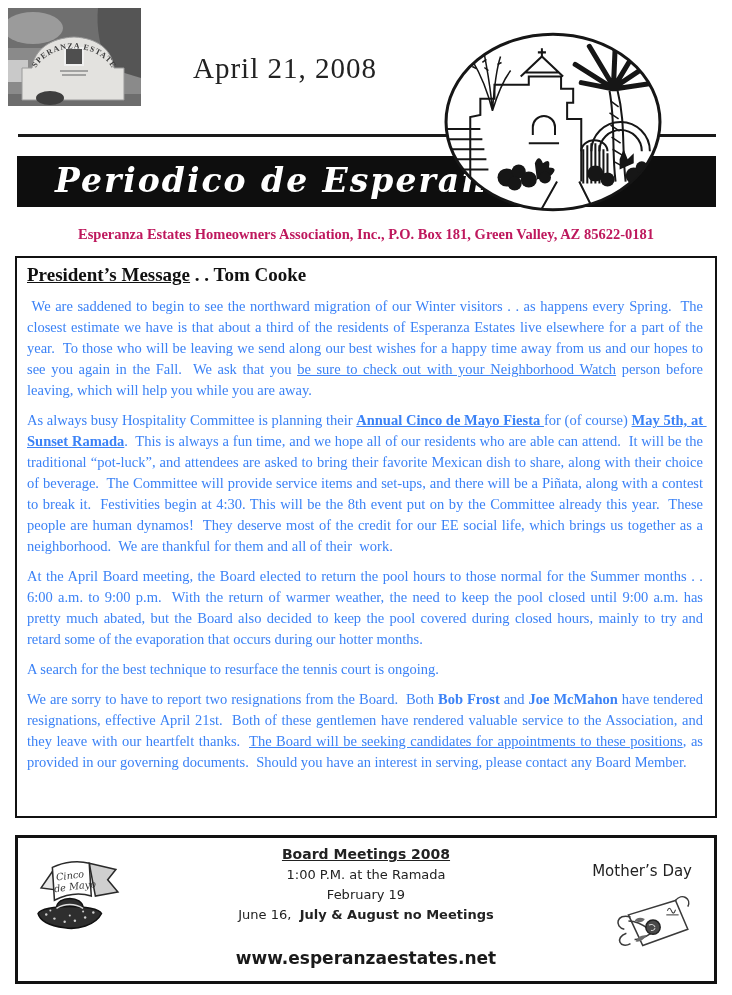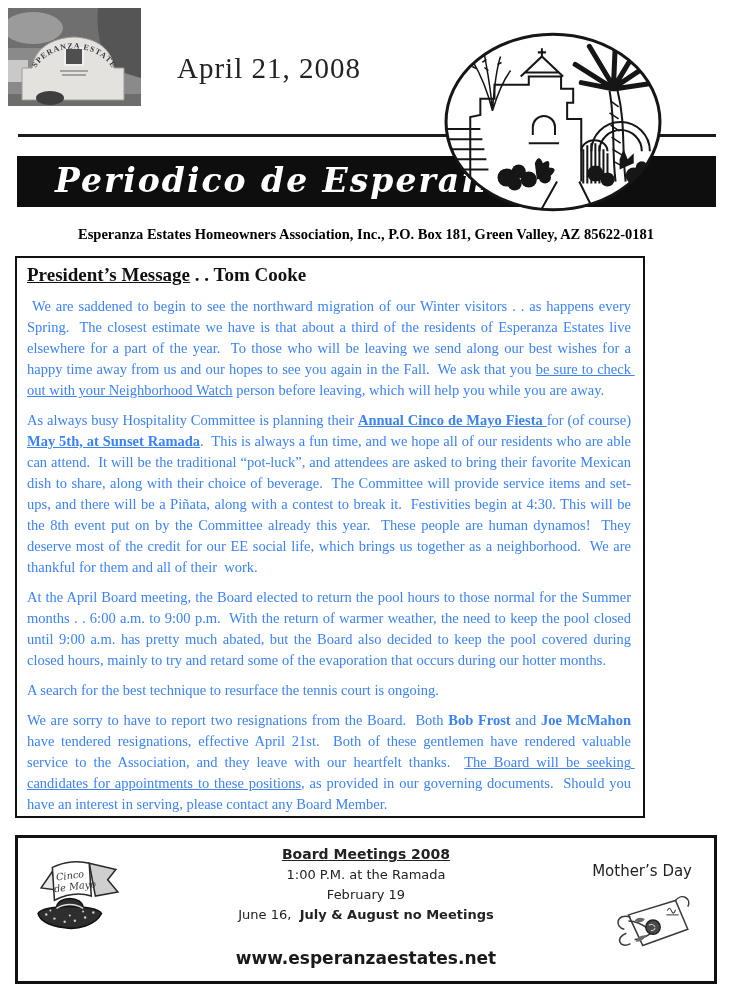--- a/index.html
+++ b/index.html
@@ -4,40 +4,40 @@
 <style>
   html,body{margin:0;padding:0;background:#ffffff;}
   .page{
     position:relative;width:732px;height:995px;background:#ffffff;
     font-family:"Liberation Serif","DejaVu Serif",serif;color:#1b1b1b;
     overflow:hidden;
   }
   
   .sign-photo{position:absolute;left:8px;top:8px;width:133px;height:98px;}
   .issue-date{
-    position:absolute;left:134px;top:52px;width:270px;text-align:center;
+    position:absolute;left:150px;top:52px;width:270px;text-align:center;
     font-size:29px;letter-spacing:1px;color:#222;
   }
   .masthead-rule{position:absolute;left:18px;top:134px;width:698px;height:3px;background:#1a1a1a;}
   .banner{
     position:absolute;left:17px;top:156px;width:699px;height:51px;background:#0e0e0e;z-index:1;
   }
   .banner-title{
     display:block;padding-left:38px;line-height:50px;color:#ffffff;
     font-family:"DejaVu Serif",serif;font-style:italic;font-weight:bold;
     font-size:33px;letter-spacing:2px;white-space:nowrap;
   }
   .oval-art{position:absolute;left:442px;top:30px;width:222px;height:184px;z-index:2;}
   .address-line{
     position:absolute;left:0;top:226px;width:732px;text-align:center;
-    font-weight:bold;font-size:14.5px;color:#000000;
+    font-weight:bold;font-size:14.5px;color:#be185d;
   }
   
   .main-box{
-    position:absolute;left:15px;top:256px;width:630px;height:562px;
+    position:absolute;left:15px;top:256px;width:702px;height:562px;
     border:2px solid #111;box-sizing:border-box;
     padding:5px 12px 0 10px;overflow:hidden;
   }
   .msg-heading{
     margin:0 0 9px 0;font-size:19px;line-height:24px;font-weight:bold;color:#111;
   }
   .main-box p{
     margin:0 0 9px 0;font-size:14.5px;line-height:21px;
     text-align:justify;white-space:pre-wrap;color:#3b82f6;
   }

